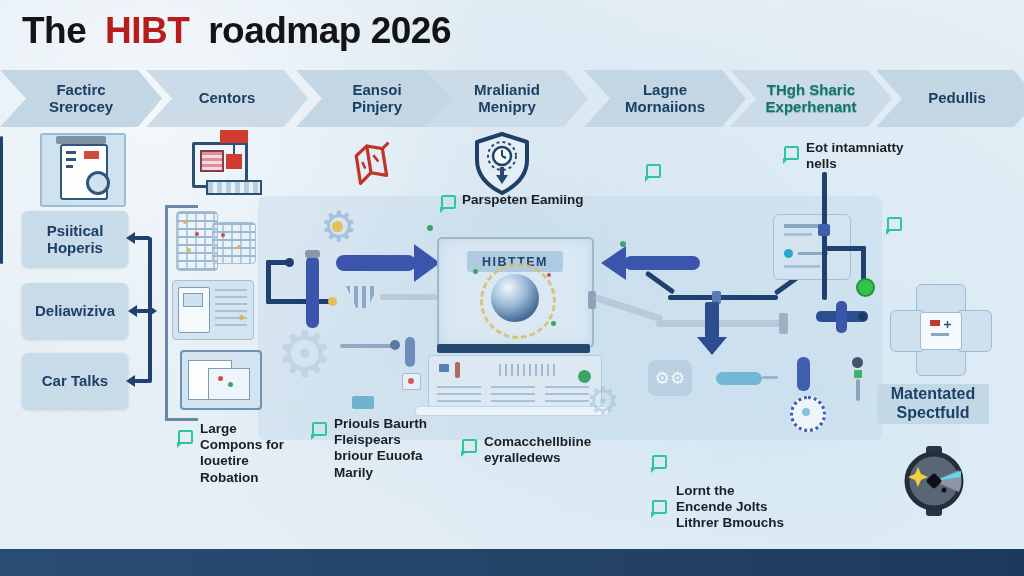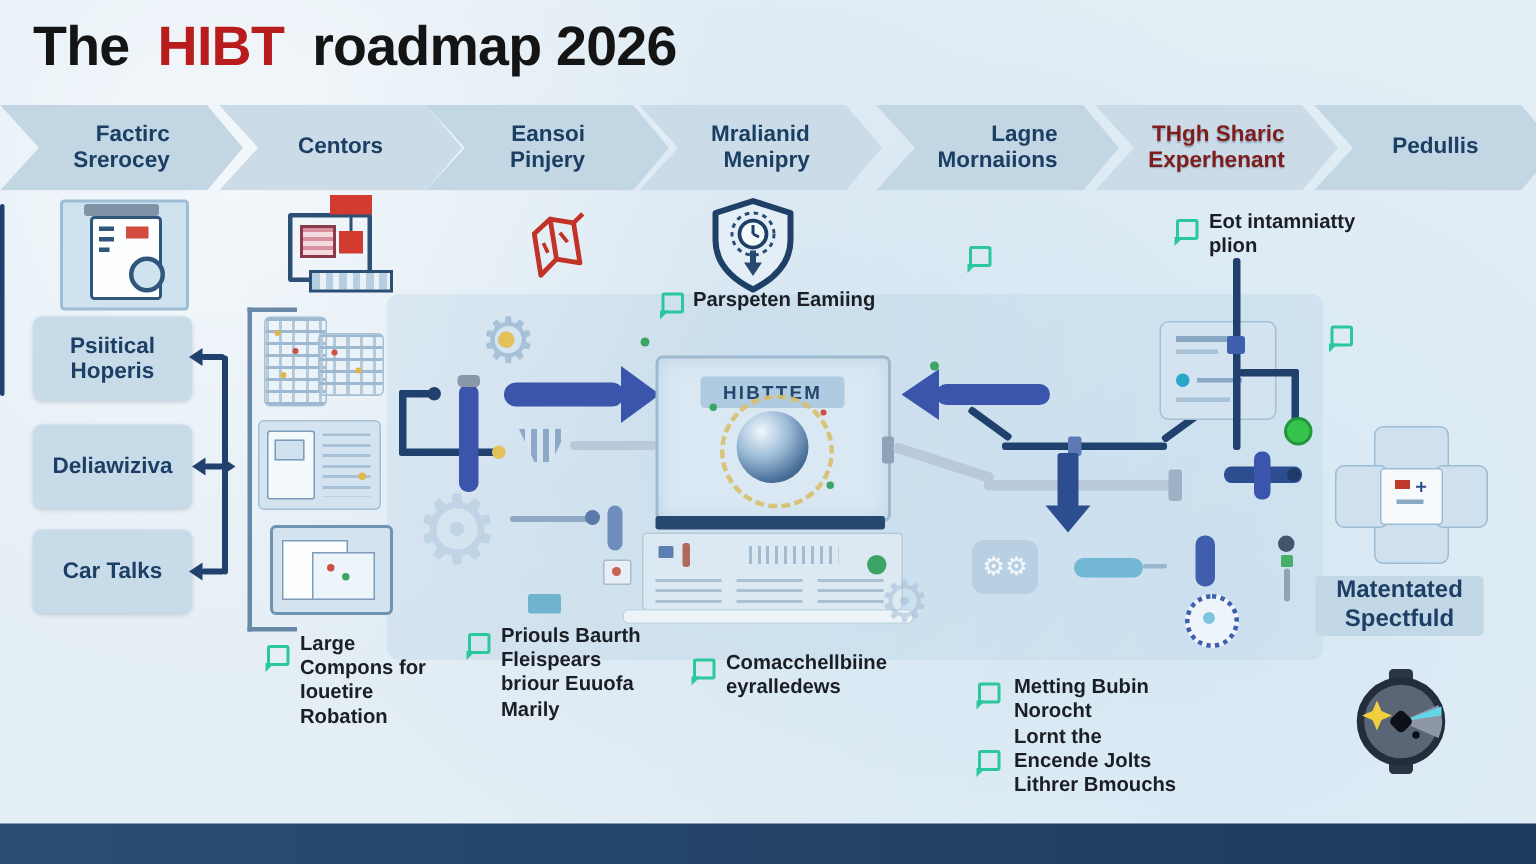--- a/index.html
+++ b/index.html
@@ -7,25 +7,25 @@
     font-family:"Liberation Sans",sans-serif;
     background:
       radial-gradient(circle at 15% 20%, rgba(255,255,255,.55), transparent 35%),
       radial-gradient(circle at 80% 70%, rgba(205,228,243,.6), transparent 45%),
       radial-gradient(circle at 50% 45%, rgba(190,215,235,.35), transparent 60%),
       #e4eef5;}
   .abs{position:absolute}
   .title{position:absolute;left:22px;top:10px;font-size:37px;font-weight:800;color:#141414;letter-spacing:-.5px;white-space:nowrap}
   .title .hl{color:#b91c1c}
   .chev{position:absolute;top:70px;height:57px;display:flex;align-items:center;justify-content:center;
-    text-align:right;font-size:15px;font-weight:700;line-height:1.12;color:#1b3e63;
+    text-align:center;font-size:15px;font-weight:700;line-height:1.12;color:#1b3e63;
     clip-path:polygon(26px 50%,0 0,calc(100% - 24px) 0,100% 50%,calc(100% - 24px) 100%,0 100%);
     background:#c2d6e4;white-space:pre-line}
   .chev.alt{background:#cbdce8}
-  .chev.light{color:#7f1d1d;text-shadow:0 1px 1px rgba(60,90,120,.4)}
+  .chev.light{color:#0f766e;text-shadow:0 1px 1px rgba(60,90,120,.4)}
   .sbox{position:absolute;left:22px;width:106px;background:#c7dbe9;border-radius:6px;
     display:flex;align-items:center;justify-content:center;text-align:center;
     font-size:15px;font-weight:700;line-height:1.15;color:#1d3f66;
     box-shadow:0 1px 3px rgba(30,60,90,.2);white-space:pre-line}
   .co{position:absolute;font-size:13.5px;font-weight:600;line-height:1.2;color:#1b1e24;white-space:pre-line}
   .bub{position:absolute;width:11px;height:10px;border:2.5px solid #2bc79d;border-radius:2px}
   .bub::after{content:"";position:absolute;left:-3px;bottom:-6px;border-top:6px solid #2bc79d;border-right:6px solid transparent}
   .panel{position:absolute;background:#d3e3ef;border:1px solid #a3c0d5;border-radius:4px}
   .seg{position:absolute;background:#20406e;border-radius:2px}
   .pipe{position:absolute;background:#b9c9d9;border-radius:3px}
@@ -58,21 +58,21 @@
   <div class="title">
     <span>The</span>
     <span class="hl" style="margin:0 9px">HIBT</span>
     <span>roadmap 2026</span>
   </div>
 
   <div>
     <div class="chev" style="left:0px;width:162px"><span>Factirc
 Srerocey</span></div>
     <div class="chev alt" style="left:146px;width:162px"><span>Centors</span></div>
-    <div class="chev" style="left:284px;width:162px"><span>Eansoi
+    <div class="chev" style="left:296px;width:162px"><span>Eansoi
 Pinjery</span></div>
     <div class="chev alt" style="left:426px;width:162px"><span>Mralianid
 Menipry</span></div>
     <div class="chev" style="left:584px;width:162px"><span>Lagne
 Mornaiions</span></div>
     <div class="chev alt light" style="left:730px;width:162px"><span>THgh Sharic
 Experhenant</span></div>
     <div class="chev" style="left:876px;width:162px"><span>Pedullis</span></div>
   </div>
 
@@ -274,43 +274,41 @@
     </svg>
   </div>
 
   <span class="bub" style="left:441px;top:195px"></span>
   <div class="co" style="left:462px;top:192px">Parspeten Eamiing</div>
 
   <span class="bub" style="left:646px;top:164px"></span>
 
   <span class="bub" style="left:784px;top:146px"></span>
   <div class="co" style="left:806px;top:140px">Eot intamniatty
-plion</div>
+nells</div>
 
   <span class="bub" style="left:887px;top:217px"></span>
 
   <span class="bub" style="left:178px;top:430px"></span>
   <div class="co" style="left:200px;top:421px">Large
 Compons for
 Iouetire
 Robation</div>
 
   <span class="bub" style="left:312px;top:422px"></span>
   <div class="co" style="left:334px;top:416px">Priouls Baurth
 Fleispears
 briour Euuofa
 Marily</div>
 
   <span class="bub" style="left:462px;top:439px"></span>
   <div class="co" style="left:484px;top:434px">Comacchellbiine
 eyralledews</div>
 
   <span class="bub" style="left:652px;top:455px"></span>
-  <div class="co" style="left:676px;top:450px">Metting Bubin
-Norocht</div>
 
   <span class="bub" style="left:652px;top:500px"></span>
   <div class="co" style="left:676px;top:483px">Lornt the
 Encende Jolts
 Lithrer Bmouchs</div>
 
   <span class="dot" style="left:427px;top:225px;width:6px;height:6px;background:#3aa564"></span>
   <span class="dot" style="left:620px;top:241px;width:6px;height:6px;background:#3aa564"></span>
 
   <div class="abs" style="left:0;top:549px;width:1024px;height:27px;background:linear-gradient(90deg,#2a4d74,#1d3a5c)"></div>

